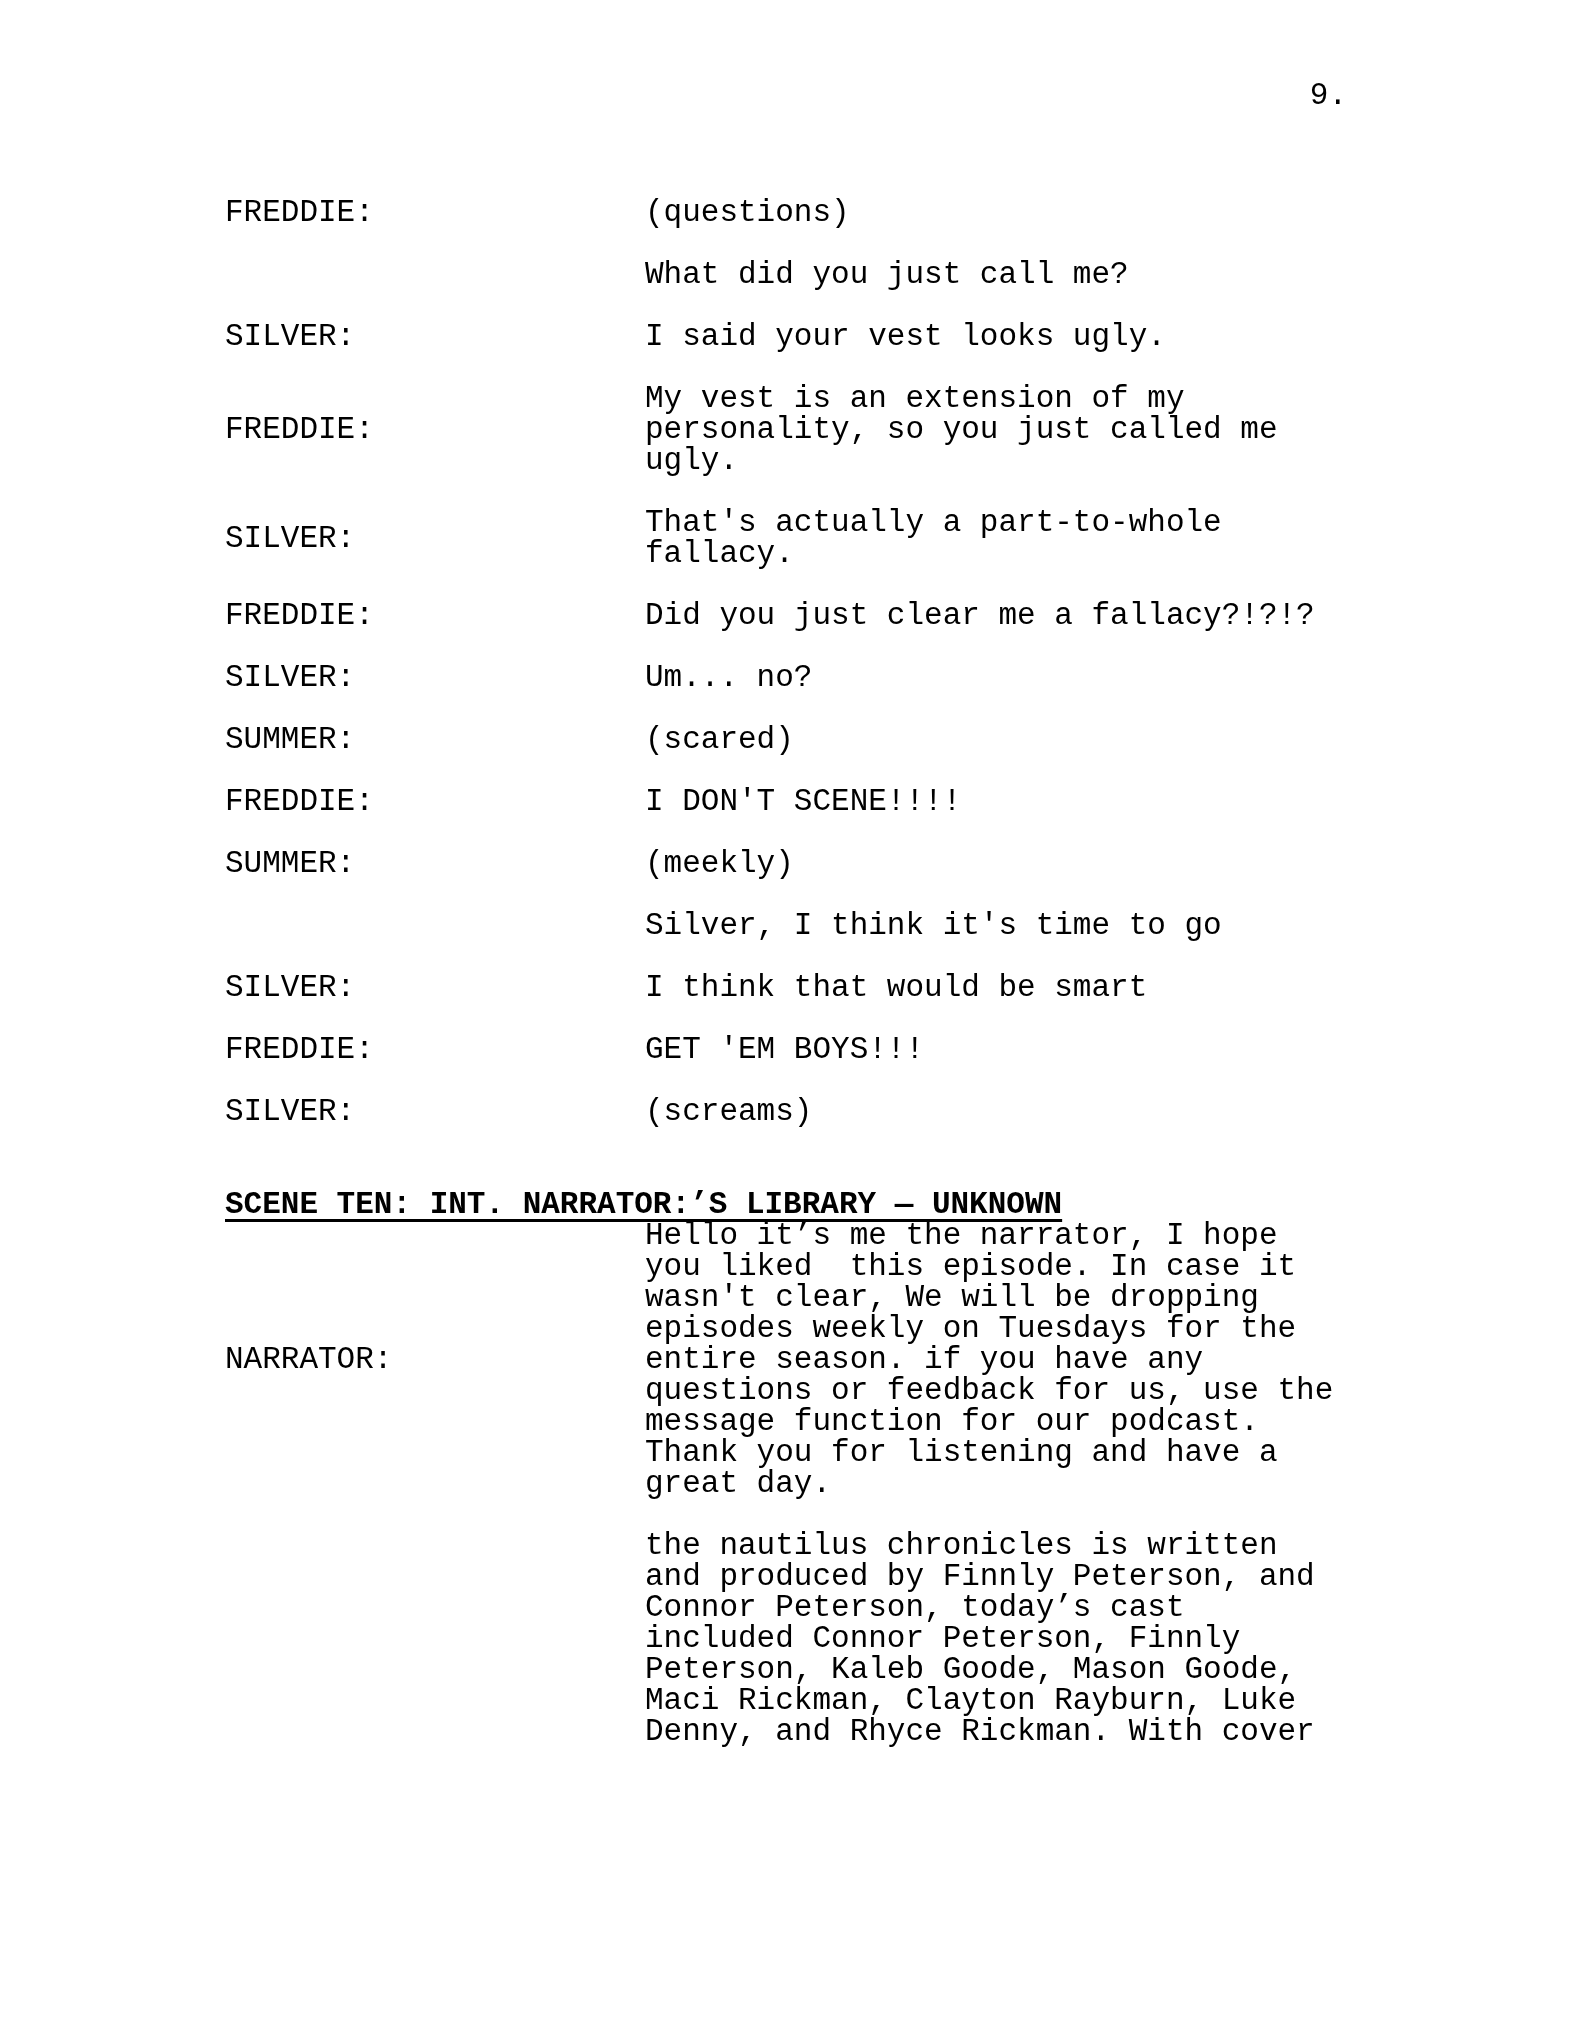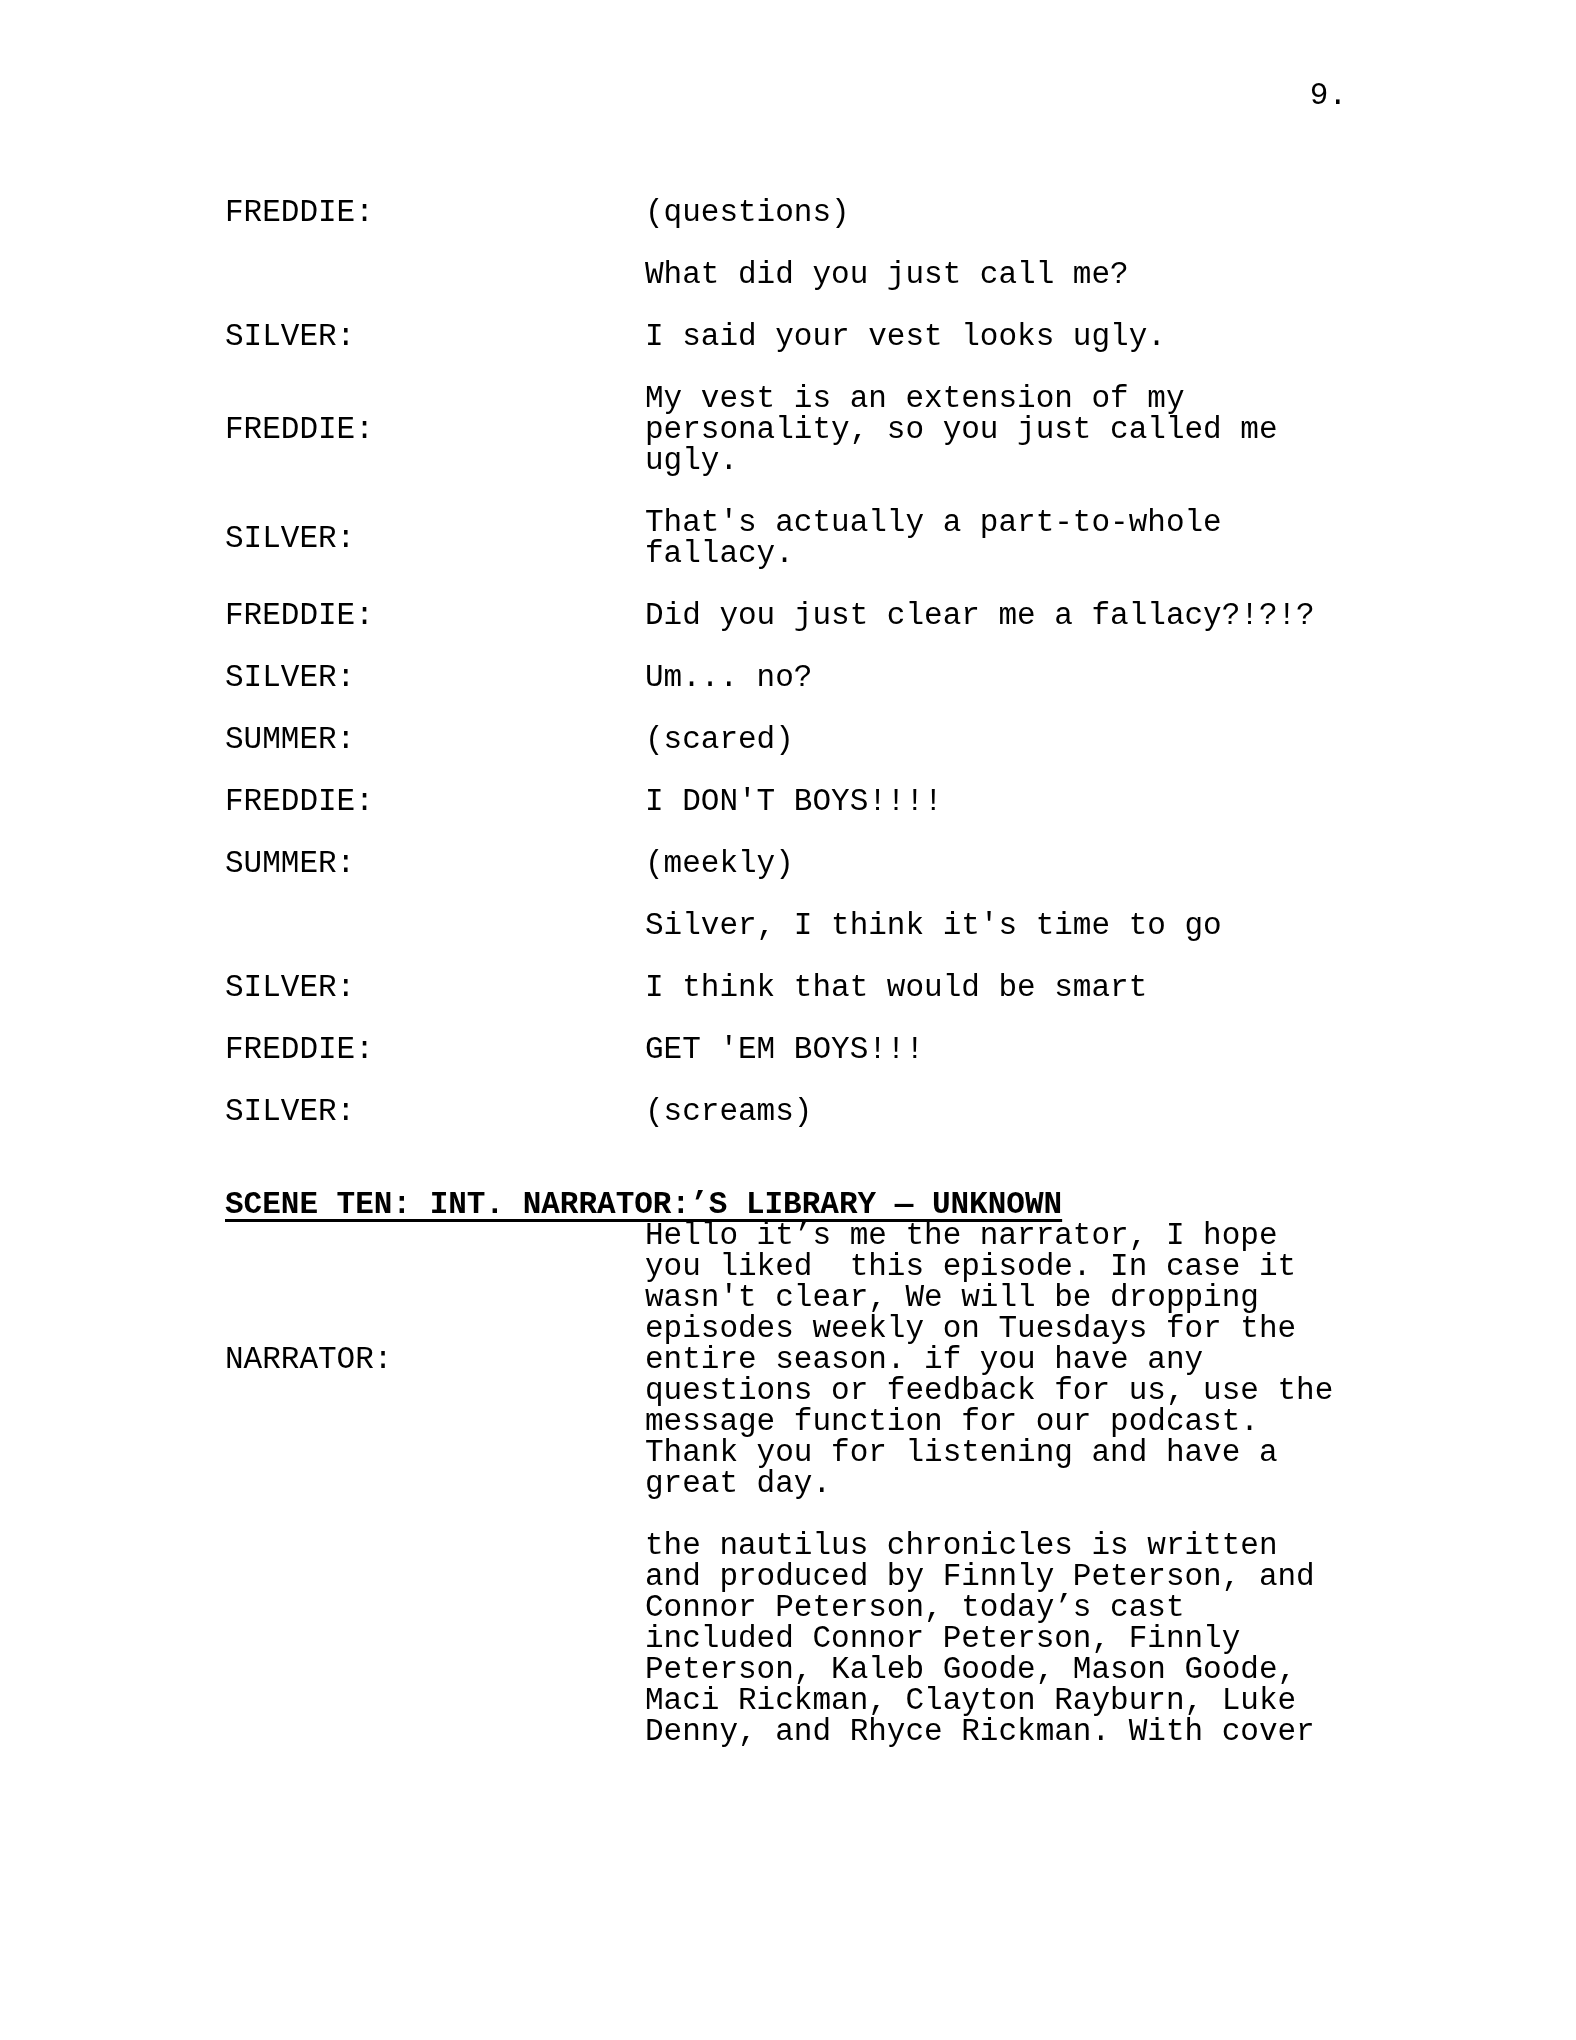--- a/index.html
+++ b/index.html
@@ -103,21 +103,21 @@
     </div>
 
     <div class="row">
       <div class="char">SUMMER:</div>
       <div class="speech">(scared)</div>
     </div>
 
 
     <div class="row">
       <div class="char">FREDDIE:</div>
-      <div class="speech">I DON'T BOYS!!!!</div>
+      <div class="speech">I DON'T SCENE!!!!</div>
     </div>
 
     <div class="row">
       <div class="char">SUMMER:</div>
       <div class="speech">(meekly)</div>
     </div>
 
     <div class="row">
       <div class="char"></div>
       <div class="speech">Silver, I think it's time to go</div>

